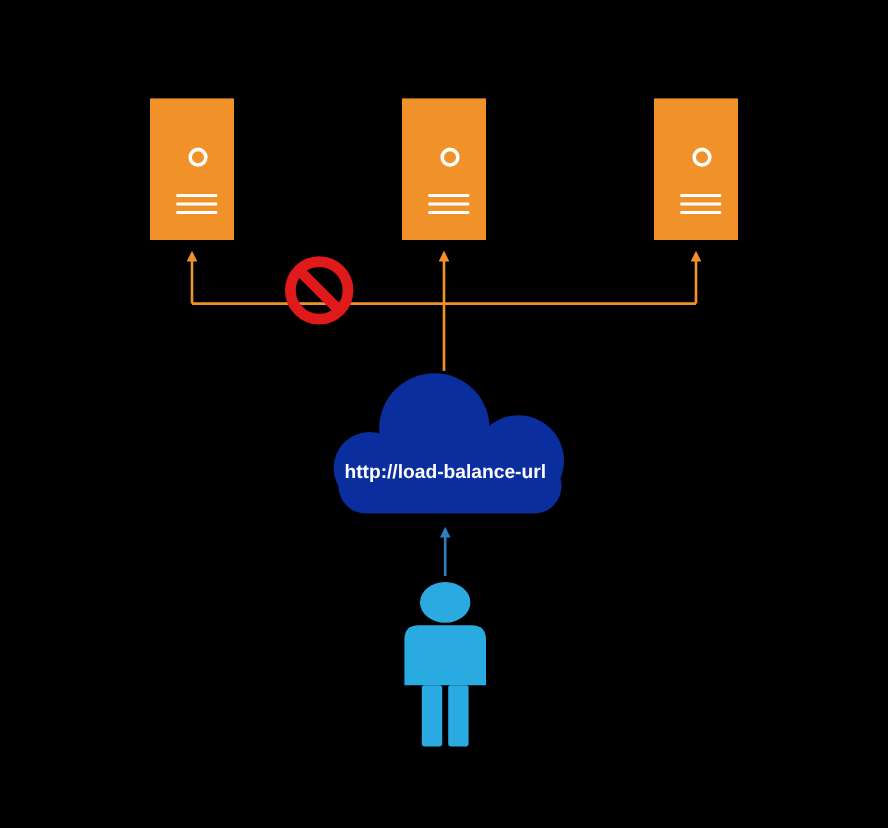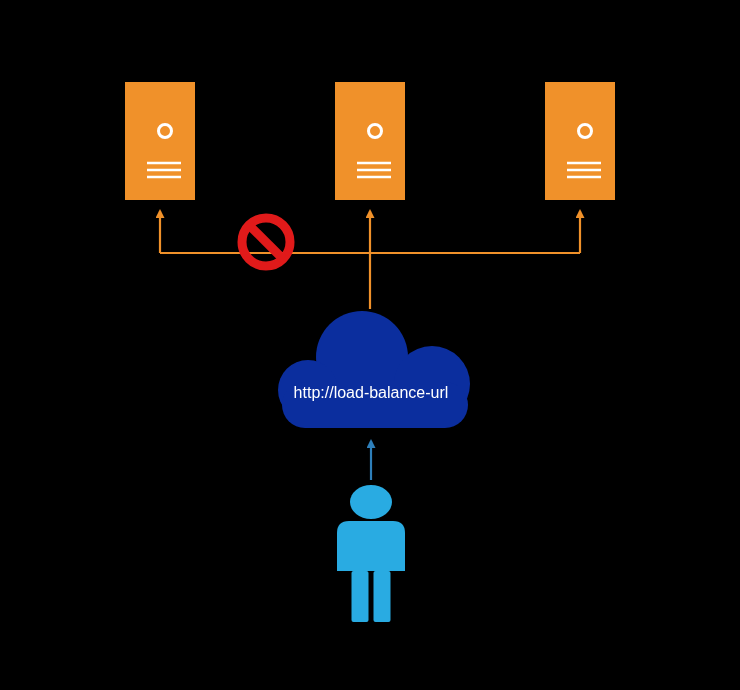--- a/index.html
+++ b/index.html
@@ -7,20 +7,21 @@
       padding: 0;
       background: #000000;
     }
     .stage {
       position: relative;
       width: 740px;
       height: 690px;
       background: #000000;
       overflow: hidden;
       font-family: "Liberation Sans", sans-serif;
+      font-weight: bold;
     }
     svg { display: block; }
     .cloud-label {
       font-family: "Liberation Sans", sans-serif;
       font-size: 16px;
     }
   </style>
 </head>
 <body>
 

